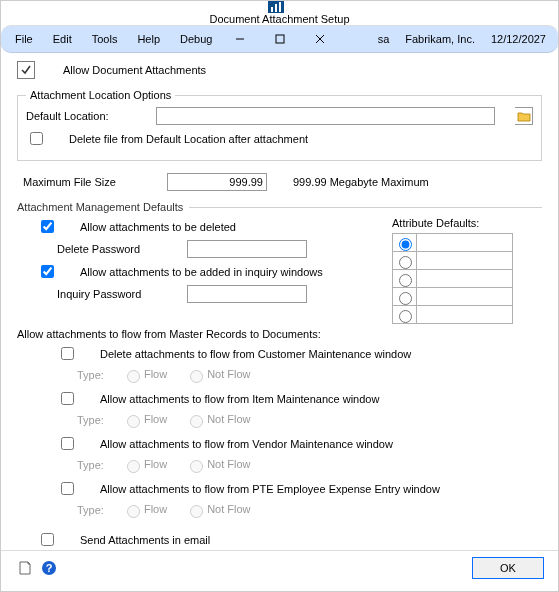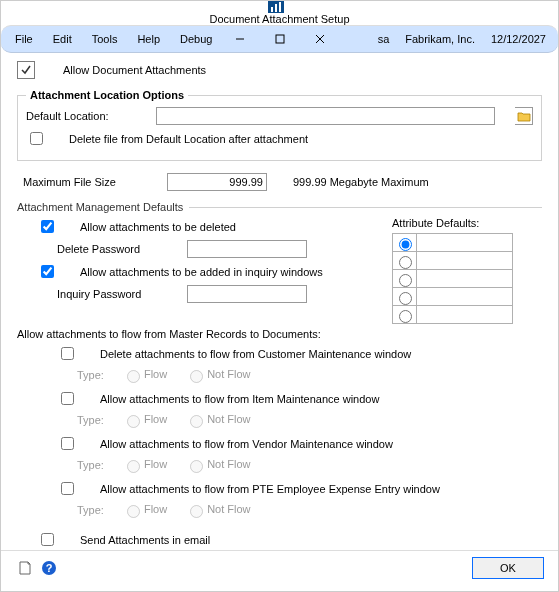--- a/index.html
+++ b/index.html
@@ -13,21 +13,21 @@
   .win-btn { width: 40px; height: 28px; display: flex; align-items: center; justify-content: center; cursor: pointer; }
   .menubar { height: 28px; background: #cfe3ff; display: flex; align-items: center; padding: 0 4px; border-top: 1px solid #ddd; border-bottom: 1px solid #b9c9e0; border-radius: 10px; }
   .menubar .menu-item { padding: 4px 10px; cursor: pointer; }
   .menubar .spacer { flex: 1; }
   .menubar .right-item { padding: 0 8px; }
   .content { padding: 8px 16px 8px 16px; }
   .row { display: flex; align-items: center; margin-bottom: 4px; gap: 20px; }
   .section-header { color: #333; font-weight: 400; margin-top: 10px; margin-bottom: 4px; display:flex; align-items:center; }
   .section-header::after { content:""; flex:1; height:1px; background:#d0d0d0; margin-left:6px; }
   fieldset { border: 1px solid #d0d0d0; margin: 0; padding: 6px 8px 8px 8px; }
-  legend { padding: 0 4px; font-weight: 700; }
+  legend { padding: 0 4px; font-weight: 400; }
   .label { white-space: nowrap; }
   .indent-1 { padding-left: 20px; }
   .indent-2 { padding-left: 40px; }
   .indent-3 { padding-left: 60px; }
   input[type="text"] { border: 1px solid #999; height: 18px; padding: 1px 3px; }
   input[type="checkbox"] { margin-right: 6px; vertical-align: middle; }
   input[type="radio"] { margin-right: 4px; vertical-align: middle; }
   .disabled-label { color: #9a9a9a; }
   .folder-icon { width: 18px; height: 18px; background: #fff; border:1px solid #999; border-left:none; display:flex; align-items:center; justify-content:center; cursor:pointer; }
   .attr-table { border-collapse: collapse; margin-top: 4px; }

